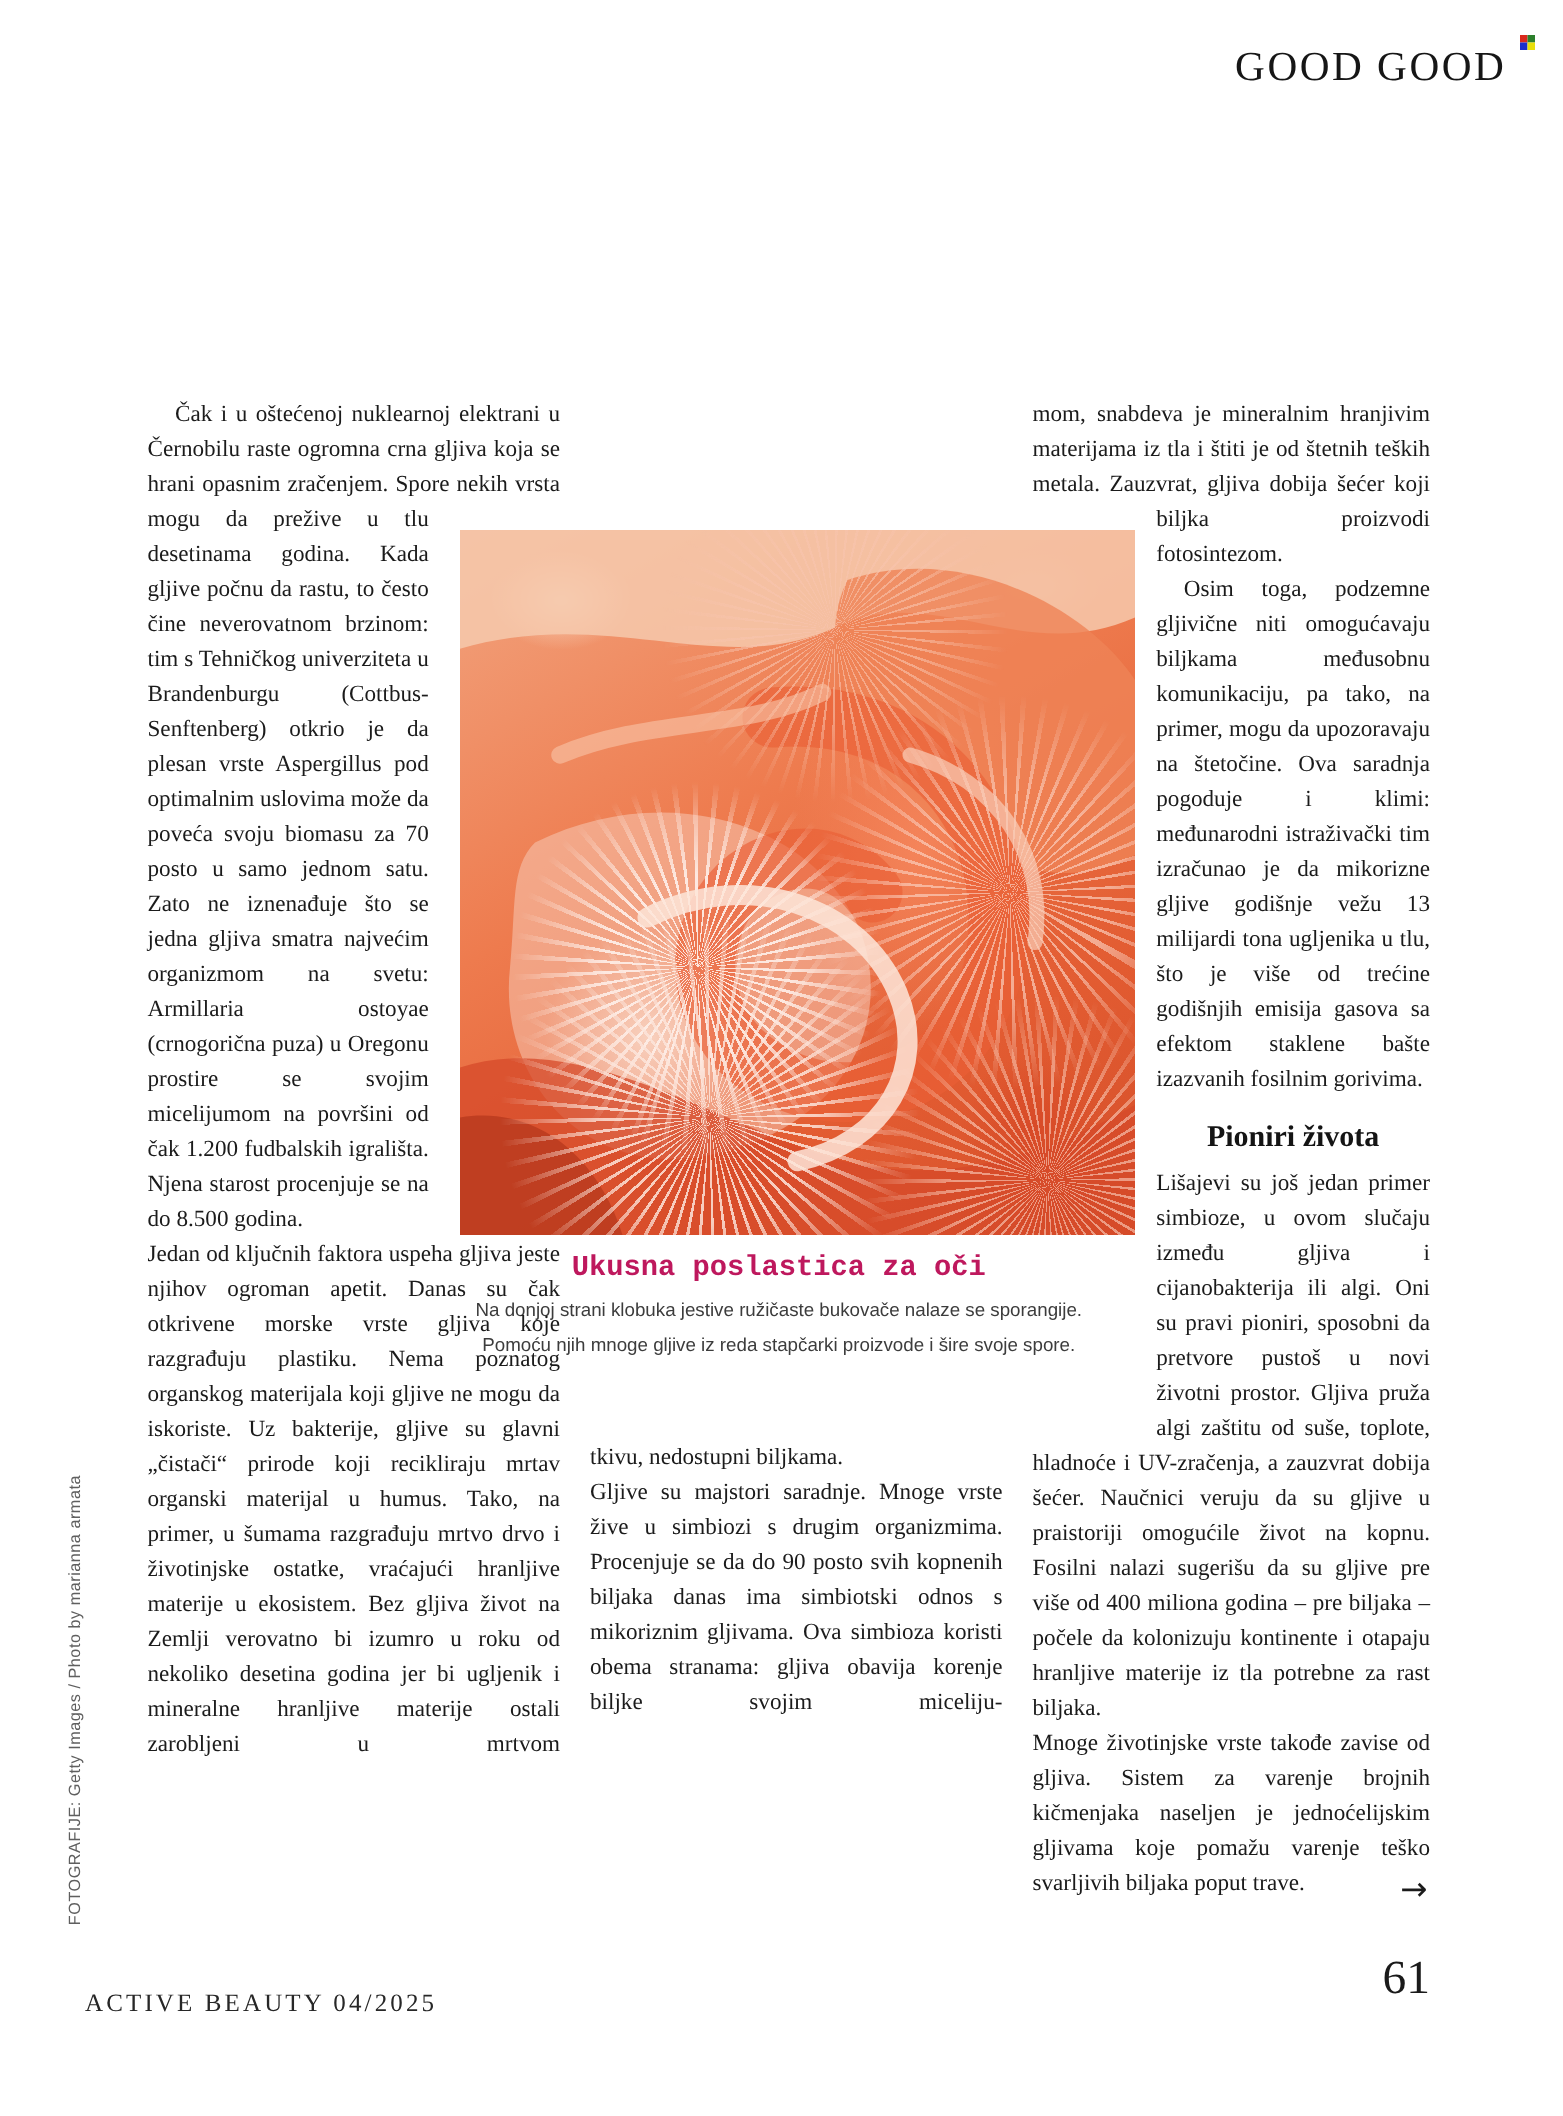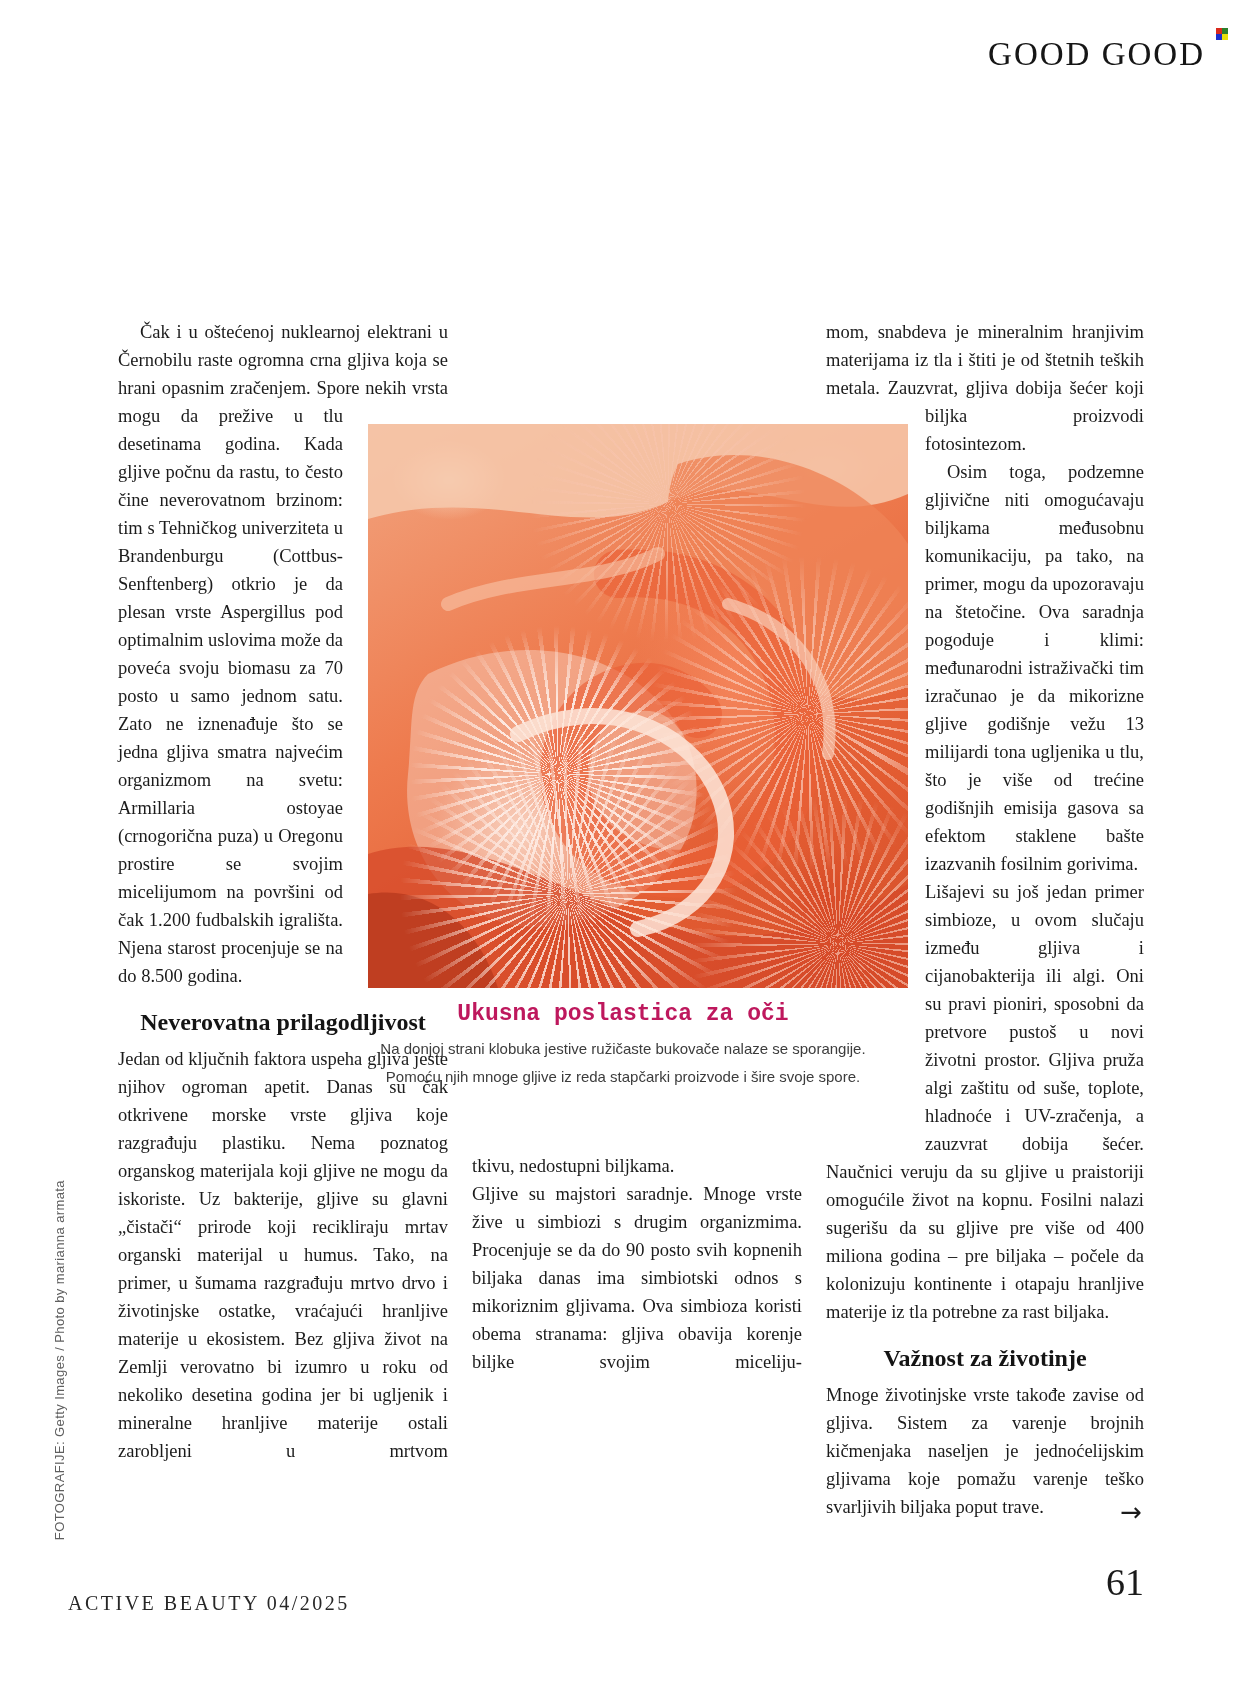--- a/index.html
+++ b/index.html
@@ -109,36 +109,35 @@
 
   <figure class="caption" style="margin:0">
     <div class="cap-title">Ukusna poslastica za oči</div>
     <p class="cap-text">Na donjoj strani klobuka jestive ružičaste bukovače nalaze se sporangije. Pomoću njih mnoge gljive iz reda stapčarki proizvode i šire svoje spore.</p>
   </figure>
 
   <section class="col col1">
     <div class="push-r"></div>
     <div class="blk-r"></div>
     <p class="indent">Čak i u oštećenoj nuklearnoj elektrani u Černobilu raste ogromna crna gljiva koja se hrani opasnim zračenjem. Spore nekih vrsta mogu da prežive u tlu desetinama godina. Kada gljive počnu da rastu, to često čine neverovatnom brzinom: tim s Tehničkog univerziteta u Brandenburgu (Cottbus-Senftenberg) otkrio je da plesan vrste Aspergillus pod optimalnim uslovima može da poveća svoju biomasu za 70 posto u samo jednom satu. Zato ne iznenađuje što se jedna gljiva smatra najvećim organizmom na svetu: Armillaria ostoyae (crnogorična puza) u Oregonu prostire se svojim micelijumom na površini od čak 1.200 fudbalskih igrališta. Njena starost procenjuje se na do 8.500 godina.</p>
-    <h2>Neverovatna prilagodljivost</h2>
     <p class="cont">Jedan od ključnih faktora uspeha gljiva jeste njihov ogroman apetit. Danas su čak otkrivene morske vrste gljiva koje razgrađuju plastiku. Nema poznatog organskog materijala koji gljive ne mogu da iskoriste. Uz bakterije, gljive su glavni „čistači“ prirode koji recikliraju mrtav organski materijal u humus. Tako, na primer, u šumama razgrađuju mrtvo drvo i životinjske ostatke, vraćajući hranljive materije u ekosistem. Bez gljiva život na Zemlji verovatno bi izumro u roku od nekoliko desetina godina jer bi ugljenik i mineralne hranljive materije ostali zarobljeni u mrtvom</p>
   </section>
 
   <section class="col col2">
     <p>tkivu, nedostupni biljkama.</p>
     <p class="cont">Gljive su majstori saradnje. Mnoge vrste žive u simbiozi s drugim organizmima. Procenjuje se da do 90 posto svih kopnenih biljaka danas ima simbiotski odnos s mikoriznim gljivama. Ova simbioza koristi obema stranama: gljiva obavija korenje biljke svojim miceliju-</p>
   </section>
 
   <section class="col col3">
     <div class="push-l"></div>
     <div class="blk-l"></div>
     <p>mom, snabdeva je mineralnim hranjivim materijama iz tla i štiti je od štetnih teških metala. Zauzvrat, gljiva dobija šećer koji biljka proizvodi fotosintezom.</p>
     <p class="indent">Osim toga, podzemne gljivične niti omogućavaju biljkama međusobnu komunikaciju, pa tako, na primer, mogu da upozoravaju na štetočine. Ova saradnja pogoduje i klimi: međunarodni istraživački tim izračunao je da mikorizne gljive godišnje vežu 13 milijardi tona ugljenika u tlu, što je više od trećine godišnjih emisija gasova sa efektom staklene bašte izazvanih fosilnim gorivima.</p>
+    <h2>Pioniri života</h2>
     <p>Lišajevi su još jedan primer simbioze, u ovom slučaju između gljiva i cijanobakterija ili algi. Oni su pravi pioniri, sposobni da pretvore pustoš u novi životni prostor. Gljiva pruža algi zaštitu od suše, toplote, hladnoće i UV-zračenja, a zauzvrat dobija šećer. Naučnici veruju da su gljive u praistoriji omogućile život na kopnu. Fosilni nalazi sugerišu da su gljive pre više od 400 miliona godina – pre biljaka – počele da kolonizuju kontinente i otapaju hranljive materije iz tla potrebne za rast biljaka.</p>
-    <h2>Važnost za životinje</h2>
     <p class="last-para">
       <span>Mnoge životinjske vrste takođe zavise od gljiva. Sistem za varenje brojnih kičmenjaka naseljen je jednoćelijskim gljivama koje pomažu varenje teško svarljivih biljaka poput trave.</span>
       <span class="arrow">→</span>
     </p>
   </section>
 
   <div class="credit">FOTOGRAFIJE: Getty Images / Photo by marianna armata</div>
 
   <div class="footer-mag">ACTIVE BEAUTY 04/2025</div>
   <div class="page-number">61</div>

